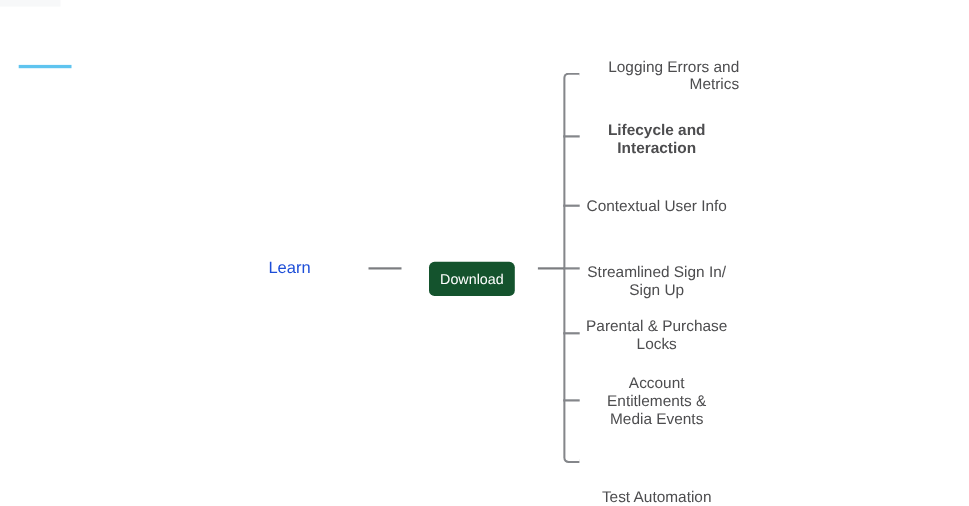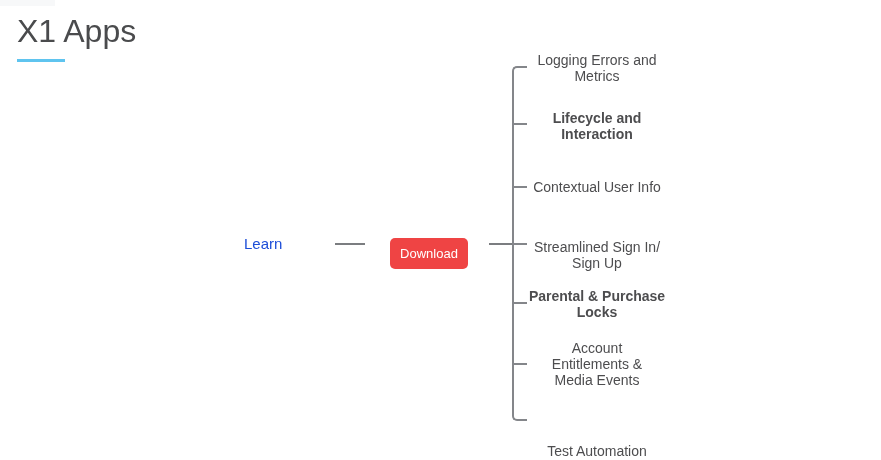--- a/index.html
+++ b/index.html
@@ -44,21 +44,21 @@
     position: absolute;
     height: 2px;
     background: #7b7d80;
   }
   .dash   { left: 335px; top: 243px; width: 30px; }
   .conn   { left: 489px; top: 243px; width: 24px; }
   .download {
     position: absolute;
     left: 390px; top: 238px;
     width: 78px; height: 31px;
-    background: #ef4444;
+    background: #14532d;
     border: none;
     border-radius: 5px;
     color: #ffffff;
     font-family: "Liberation Sans", sans-serif;
     font-size: 13px;
     cursor: pointer;
   }
   .trunk {
     position: absolute;
     left: 512px; top: 66px;
@@ -83,35 +83,34 @@
     position: absolute;
     left: 522px;
     width: 150px;
     transform: translateY(-50%);
     text-align: center;
     font-size: 14px;
     line-height: 16px;
     color: #4d4d4f;
     white-space: pre-line;
   }
-  .b1 { top: 68px; }
+  .b1 { top: 68px; text-align: right; }
   .b2 { top: 126px; font-weight: bold; }
   .b3 { top: 187px; text-align: center; }
   .b4 { top: 255px; }
-  .b5 { top: 304px; font-weight: bold; }
+  .b5 { top: 304px; }
   .b6 { top: 364px; }
   .b7 { top: 423px; margin-top: 28px; }
 </style>
 </head>
 <body>
 
 <div class="page">
   <div class="corner-smudge"></div>
 
-  <h1 class="title">X1 Apps</h1>
   <div class="title-underline"></div>
 
   <div>
     <span class="learn">Learn</span>
 
     <div class="hline dash"></div>
 
     <button class="download">Download</button>
 
     <div class="hline conn"></div>

